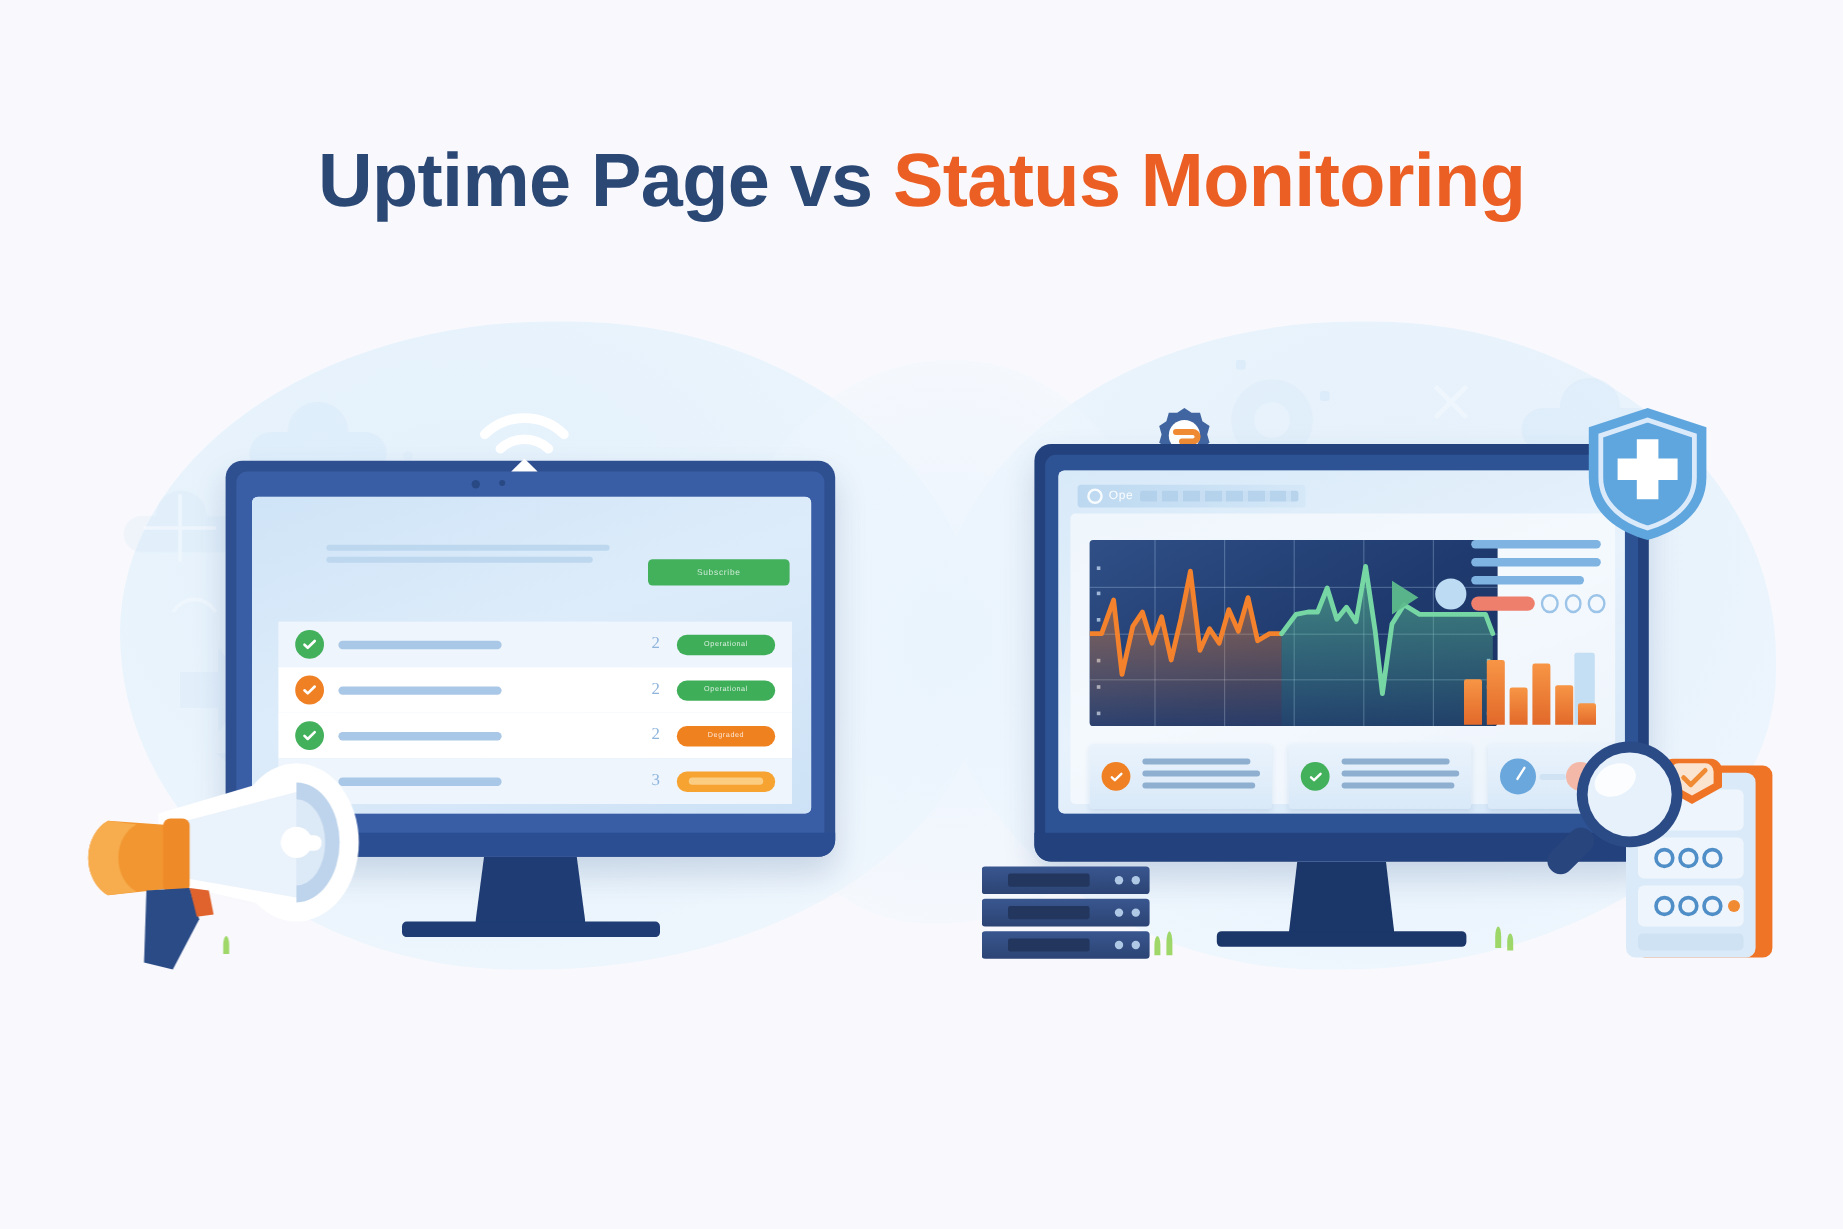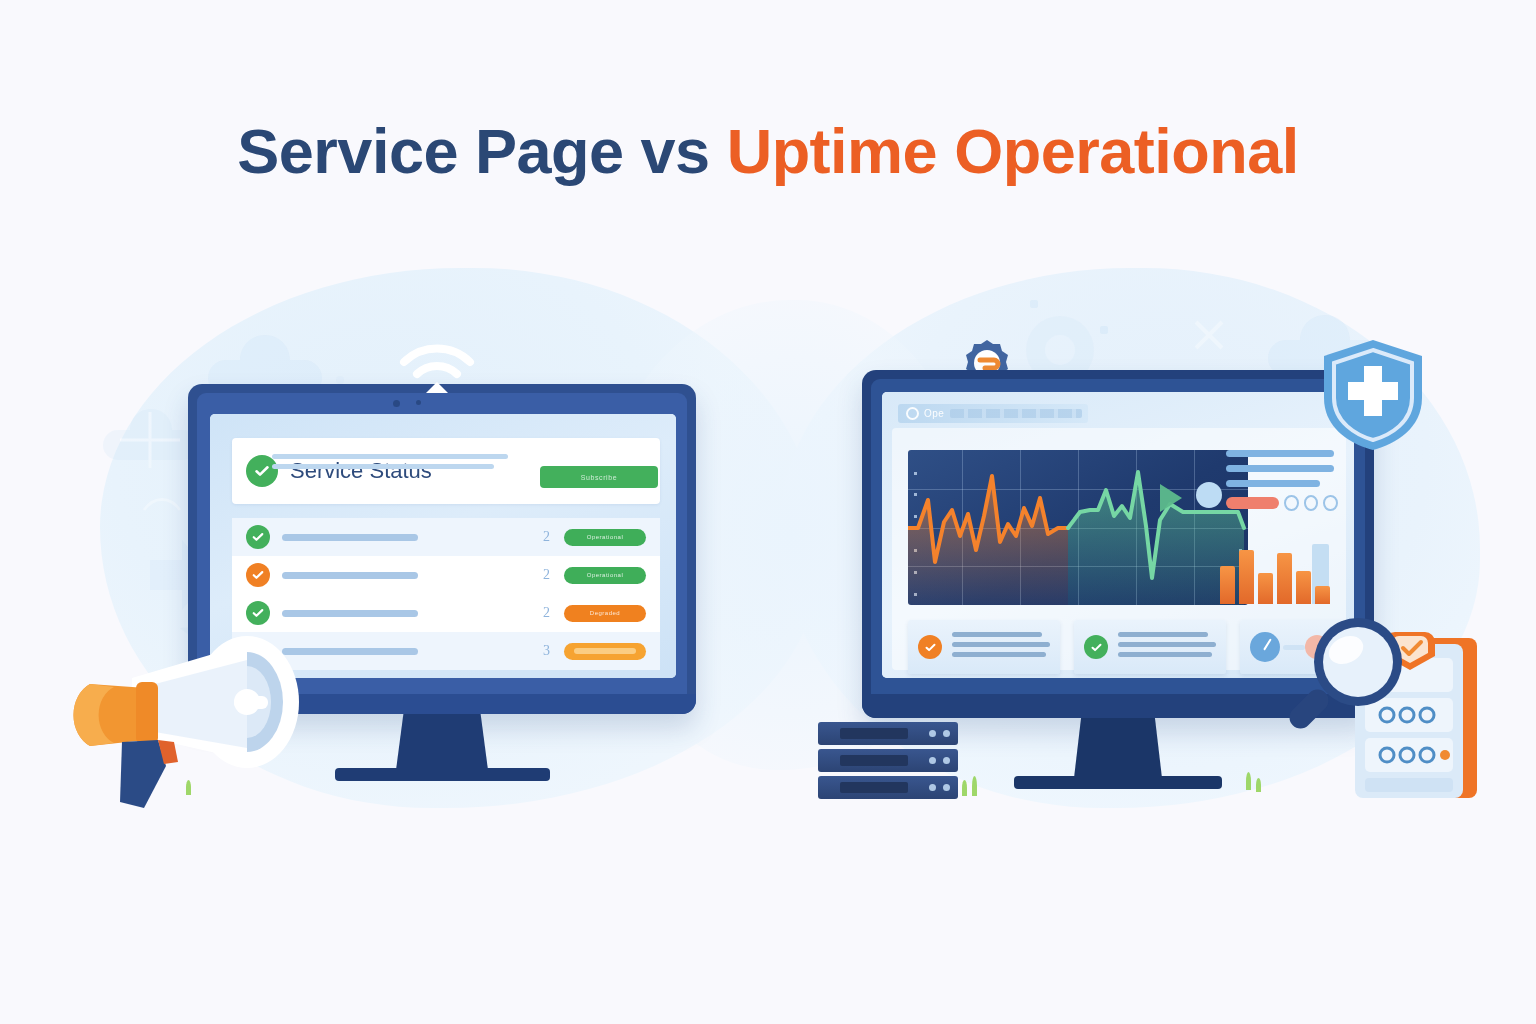--- a/index.html
+++ b/index.html
@@ -192,45 +192,32 @@
     </g>
   </svg>
 
   <svg style="position:absolute;left:962px;top:338px;width:50px;height:50px;" viewBox="0 0 50 50">
     <path d="M25 2 l6 4 h7 l2 7 6 4 -2 7 2 7 -6 4 -2 7 h-7 l-6 4 -6 -4 h-7 l-2 -7 -6 -4 2 -7 -2 -7 6 -4 2 -7 h7z" fill="#2f5596" opacity=".9"></path>
     <circle cx="25" cy="25" r="13" fill="#ffffff"></circle>
     <path d="M18 22 h14 a4 4 0 010 8 h-9" stroke="#f08b33" stroke-width="5" fill="none" stroke-linecap="round"></path>
   </svg>
 
   <div class="title">
-    <span class="t-dark">Service Page vs</span>
-    <span class="t-orange">Uptime Operational</span>
+    <span class="t-dark">Uptime Page vs</span>
+    <span class="t-orange">Status Monitoring</span>
   </div>
 
   <div class="monitor" style="left:188px;top:384px;width:508px;height:330px;">
     <div class="bezel"></div>
     <div class="bezel-inner"></div>
     <div class="cam" style="left:205px;top:16px;"></div>
     <div class="cam" style="left:228px;top:16px;width:5px;height:5px;"></div>
     <div class="screen" style="left:22px;top:30px;right:20px;bottom:36px;">
       <div class="ls-wrap">
 
-        <div class="card-head">
-          <div class="chk chk-green" style="width:32px;height:32px;">
-            <svg width="18" height="18" viewBox="0 0 18 18">
-                <path d="M3.5 9.3 L7 12.6 L14.5 5.3" stroke="#fff" stroke-width="2.6" fill="none" stroke-linecap="round" stroke-linejoin="round"></path>
-              </svg>
-          </div>
-          <div class="head-title">Service Status</div>
-          <div class="head-right">
-            <div class="brand-line">
-              <span>X SefVICe</span><span class="dot">oo</span>
-            </div>
-          </div>
-        </div>
         <div class="head-lines">
           <div class="lnw" style="width:236px;"></div>
           <div class="lnw" style="width:222px;"></div>
         </div>
         <div class="btn-green">
           <span class="btn-txt">Subscribe</span>
         </div>
 
         <div class="row row-a" style="top:104px;">
           <div class="chk chk-green" style="width:24px;height:24px;">

